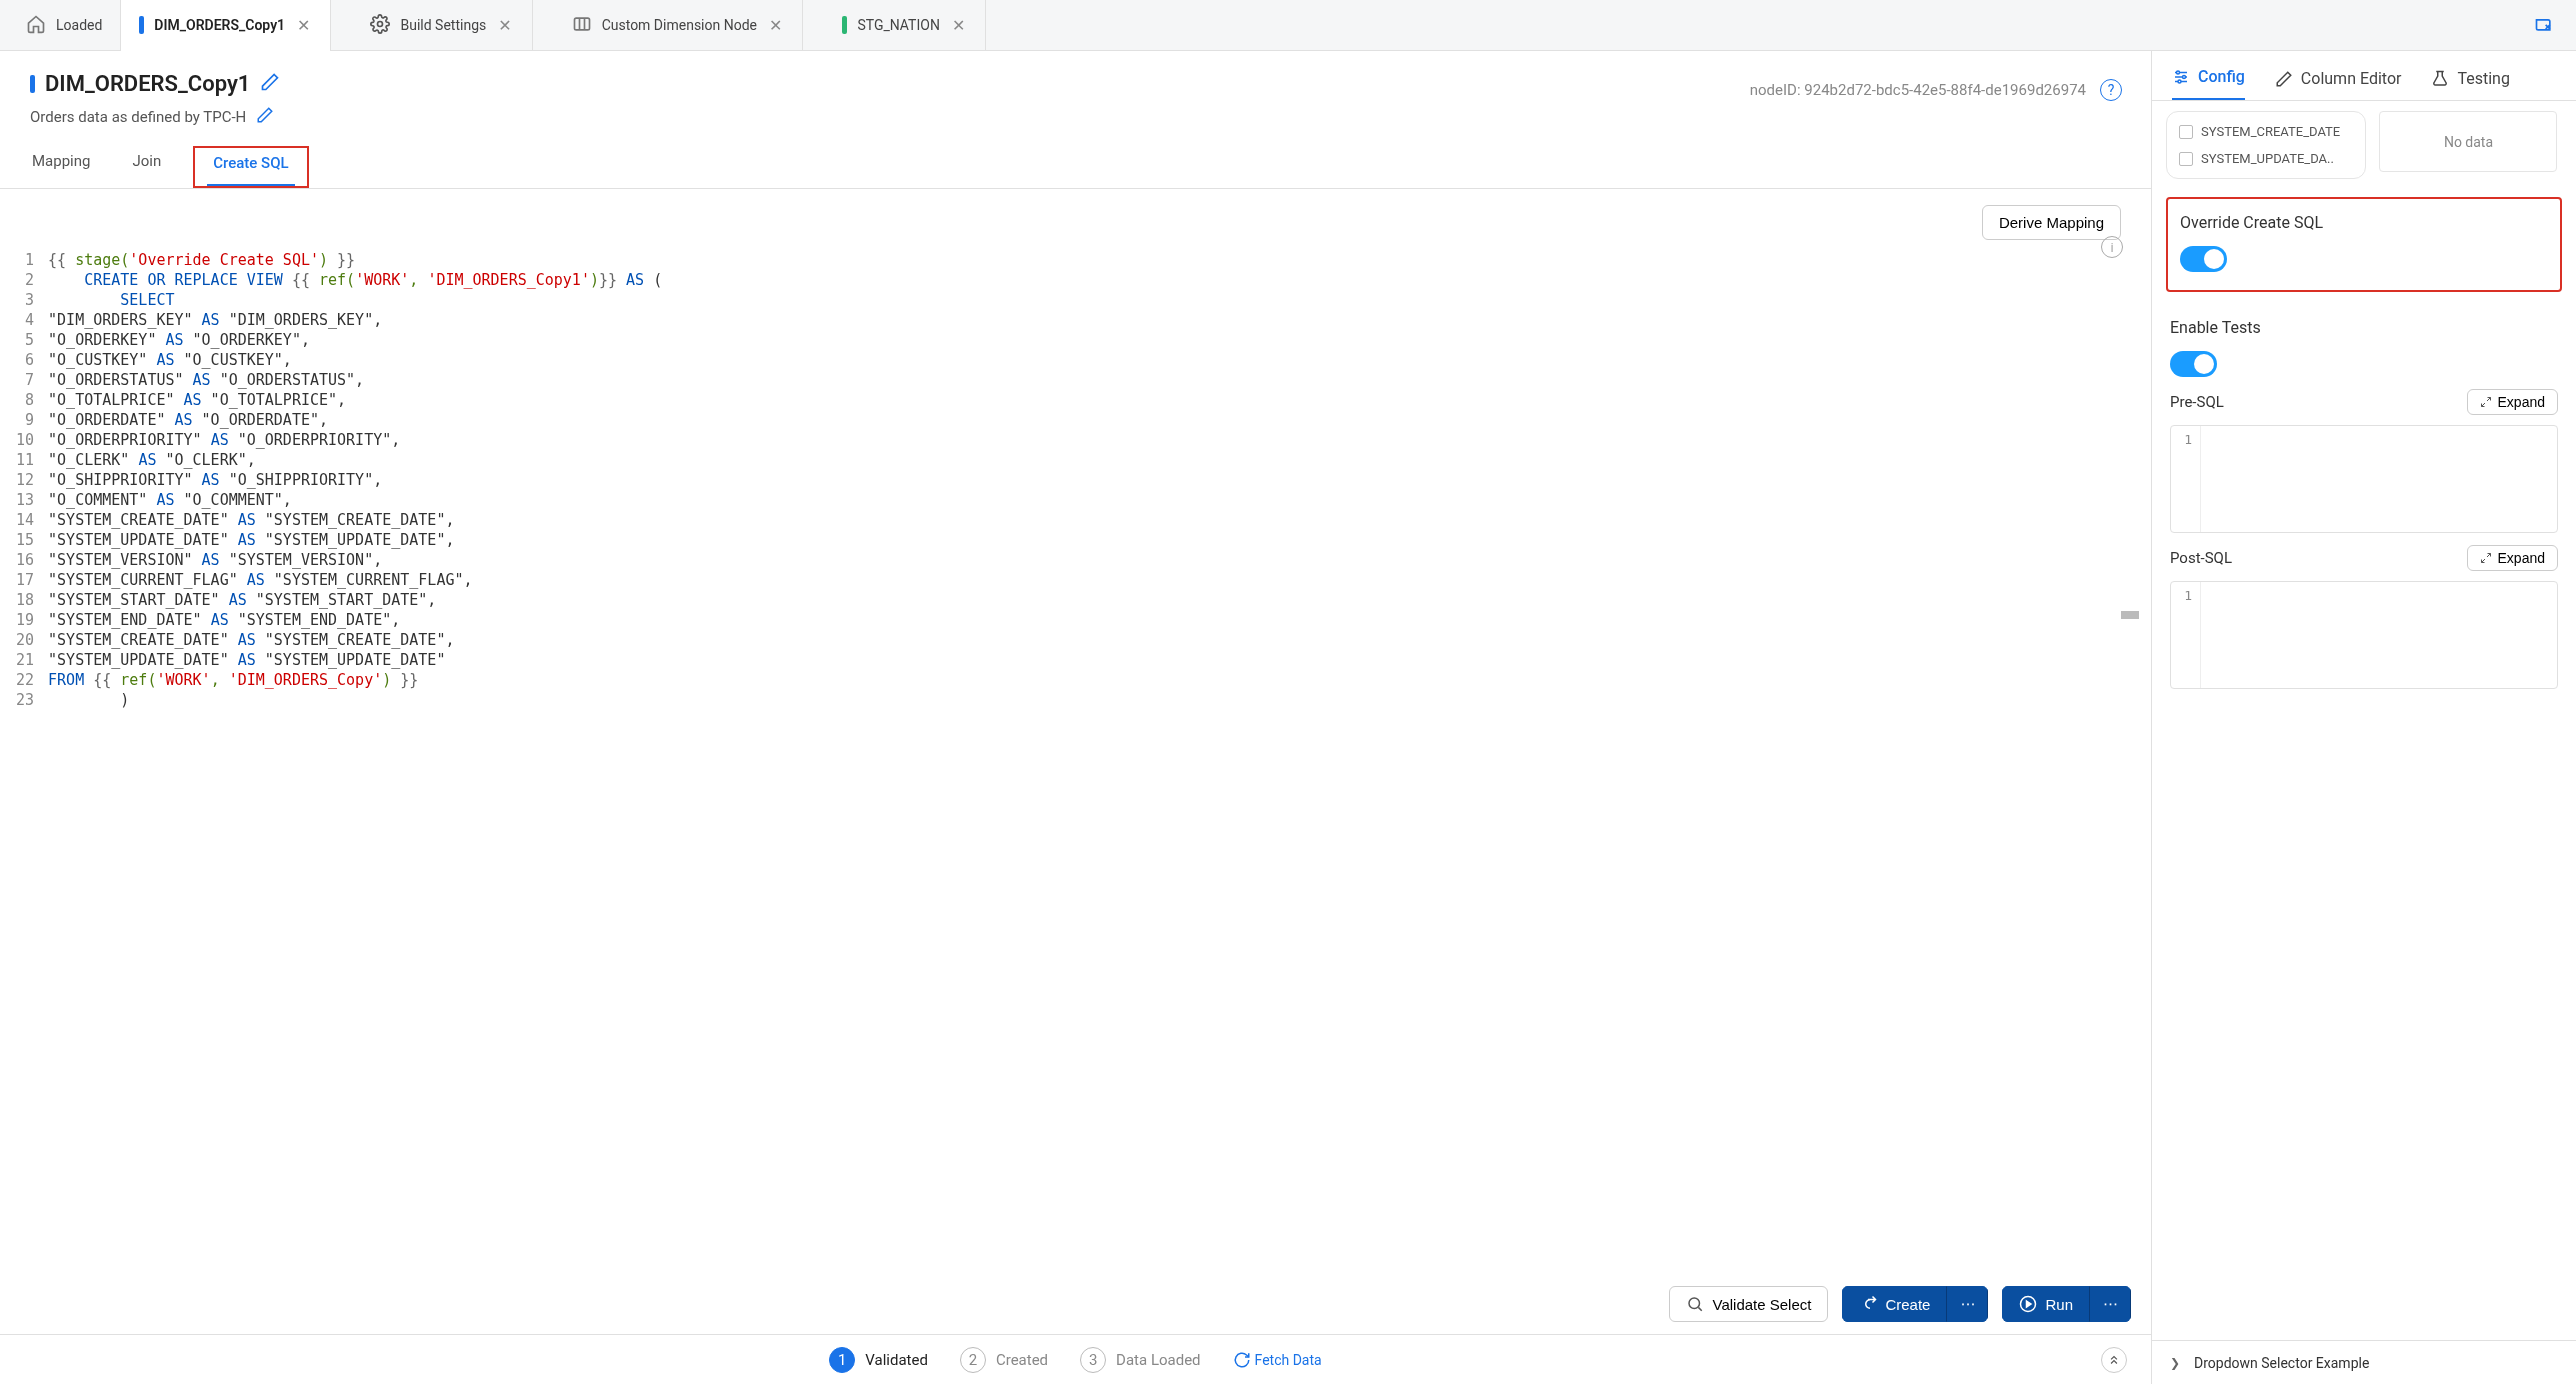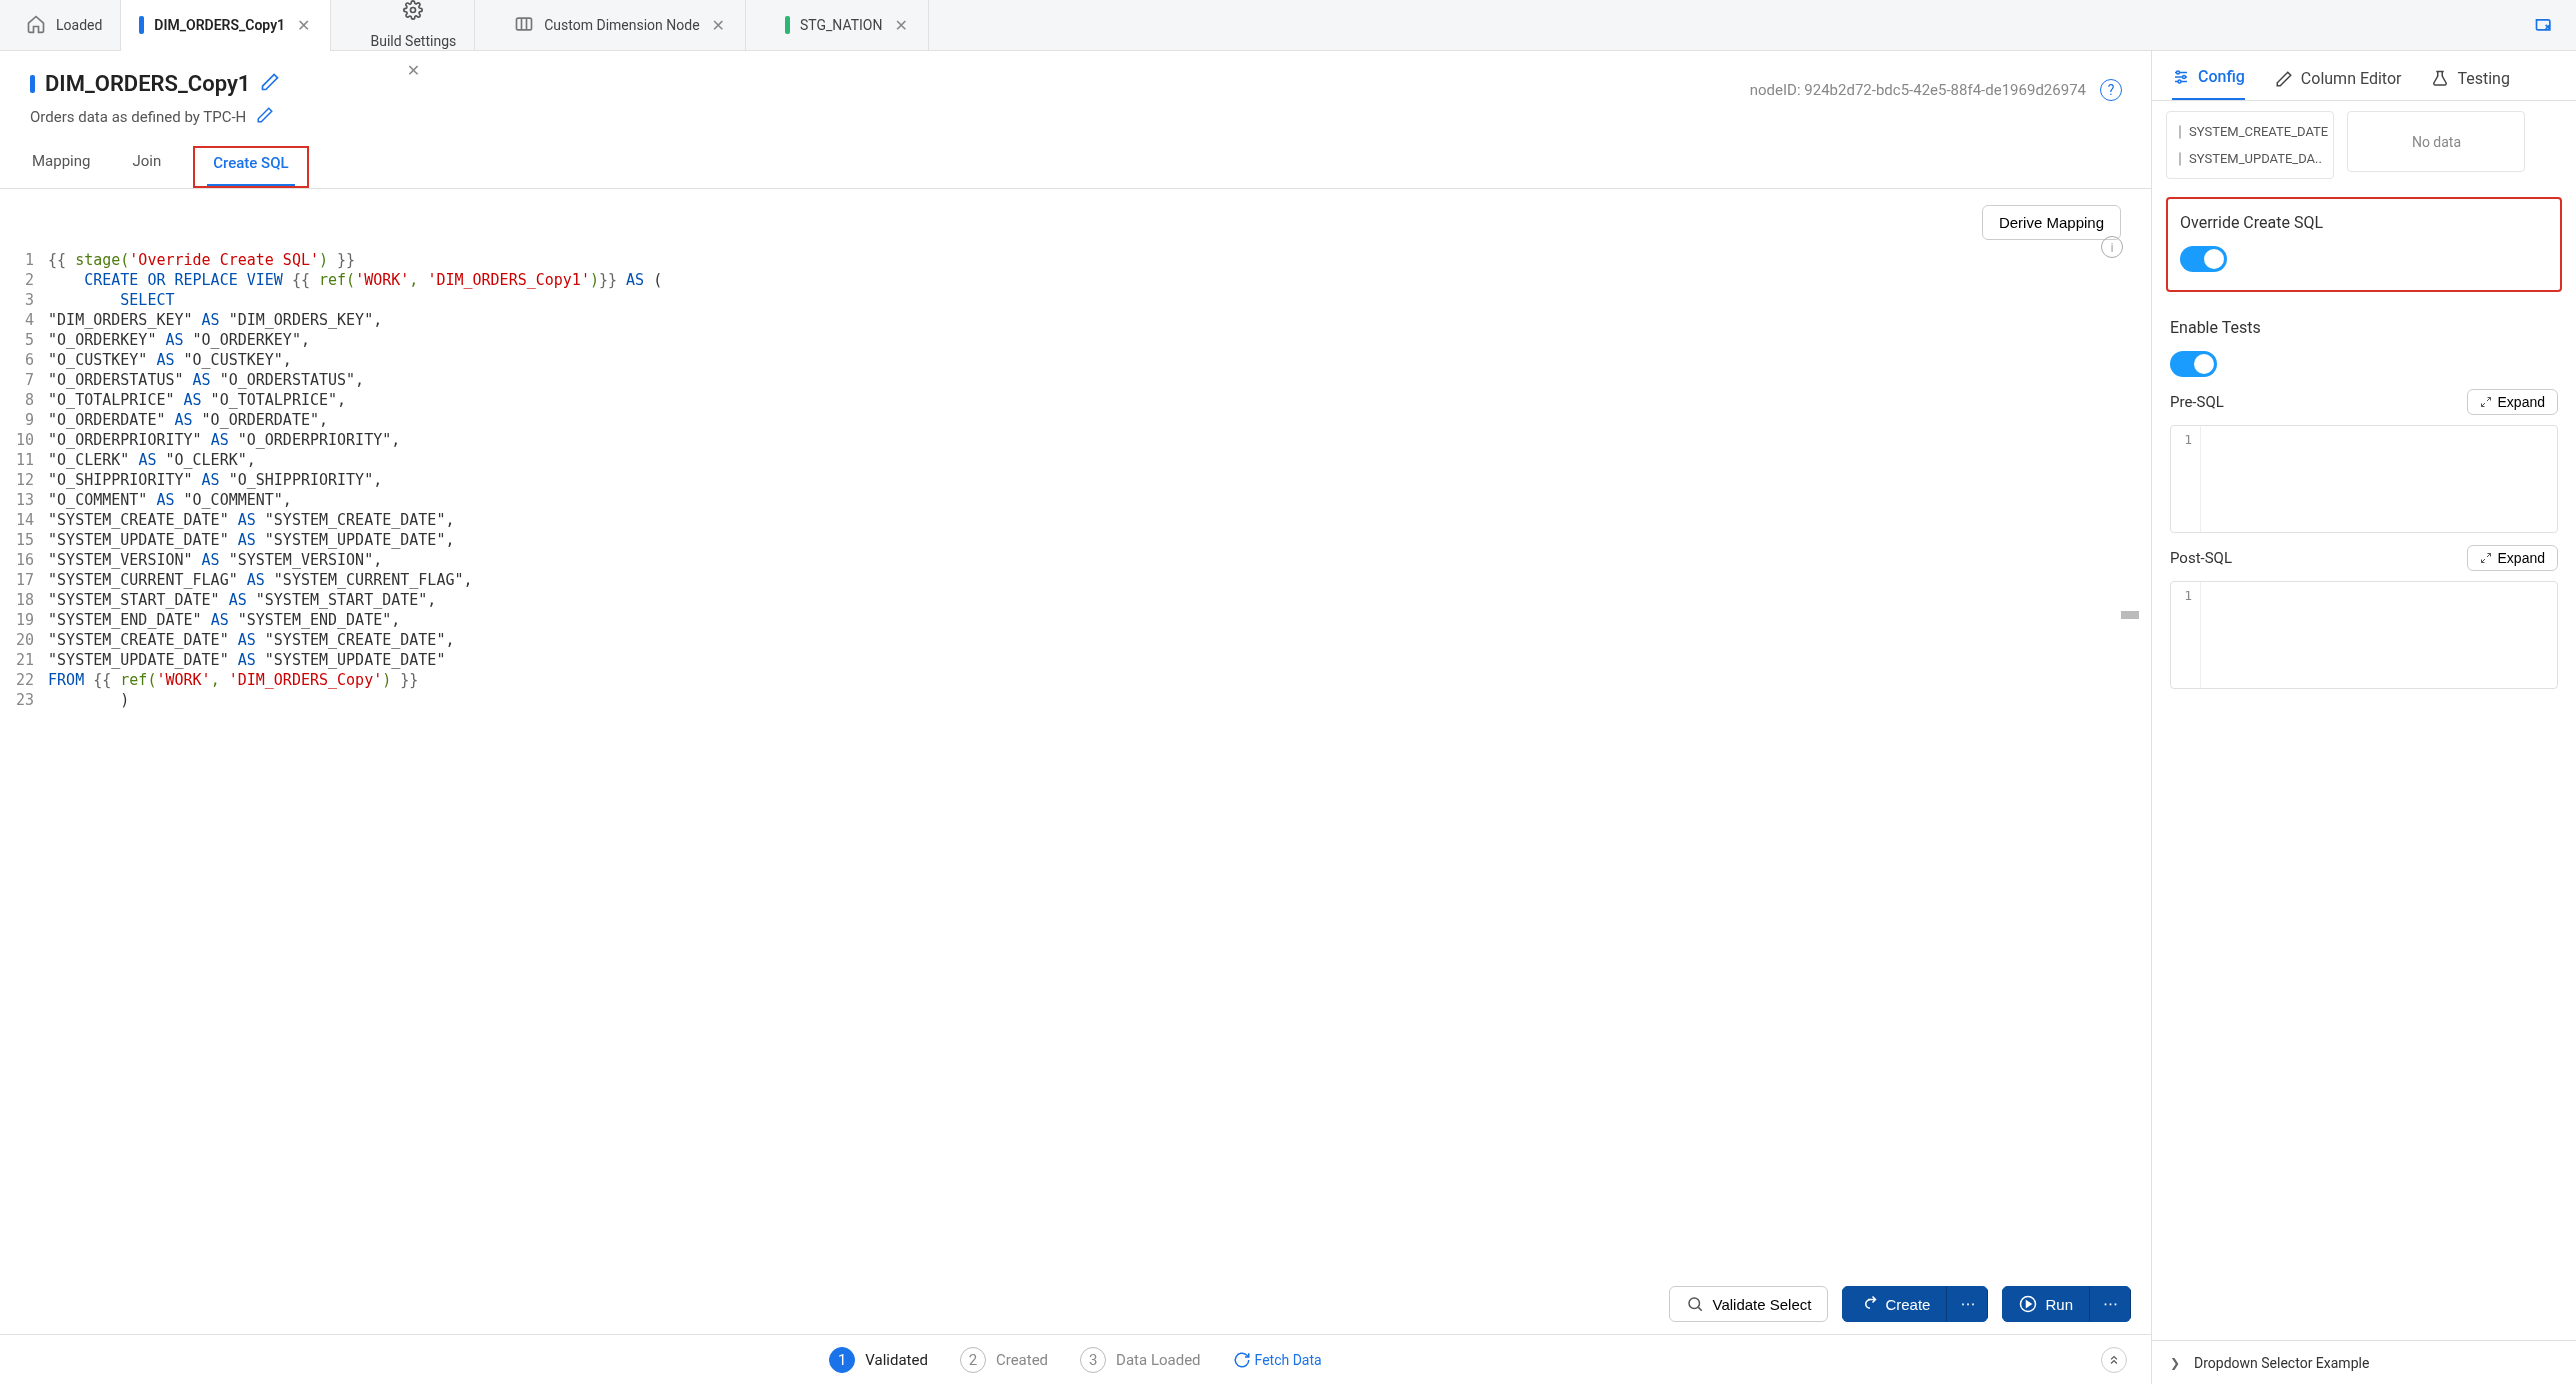--- a/index.html
+++ b/index.html
@@ -68,21 +68,21 @@
   .status-step.active { color:#222; }
   .fetch-link { color:#1a73e8; display:flex; align-items:center; gap:4px; cursor:pointer; }
   .collapse-up { position:absolute; right:24px; width:26px; height:26px; border:1px solid #ccc; border-radius:50%; display:inline-flex; align-items:center; justify-content:center; cursor:pointer; }
 
   
   .right-panel { width: 424px; display:flex; flex-direction:column; }
   .rp-tabs { display:flex; gap:30px; padding: 16px 20px 0 20px; border-bottom:1px solid #e0e0e0; }
   .rp-tab { display:flex; align-items:flex-end; gap:8px; padding-bottom:12px; cursor:pointer; font-size:16px; color:#444; }
   .rp-tab.active { color:#1a73e8; border-bottom:2px solid #1a73e8; font-weight:500; }
   .rp-body { flex:1; overflow:auto; padding: 10px 14px; }
-  .col-list { border:1px solid #e5e5e5; border-radius:4px; padding:6px 0; width: 168px; display:inline-block; vertical-align:top; margin-right:10px; }
+  .col-list { border:1px solid #e5e5e5; border-radius:12px; padding:6px 0; width: 200px; display:inline-block; vertical-align:top; margin-right:10px; }
   .col-item { display:flex; align-items:center; gap:8px; padding:6px 12px; font-size:13px; color:#555; }
   .checkbox { width:14px; height:14px; border:1px solid #bbb; border-radius:2px; display:inline-block; }
   .no-data { display:inline-block; border:1px solid #e5e5e5; border-radius:4px; width:178px; height:61px; text-align:center; line-height:61px; color:#888; vertical-align:top; }
   .section-highlight { border:2px solid #d93025; border-radius:4px; padding:14px 12px 18px 12px; margin-top:18px; margin-bottom:14px; }
   .section-label { font-size:16px; color:#333; margin-bottom:14px; display:block; }
   .toggle { width:47px; height:26px; background:#1a9cff; border-radius:13px; position:relative; cursor:pointer; }
   .toggle .knob { width:20px; height:20px; background:#fff; border-radius:50%; position:absolute; top:3px; right:3px; }
   .rp-section { padding:12px 4px 0 4px; }
   .rp-section .row { display:flex; align-items:center; justify-content:space-between; margin-bottom:10px; }
   .mini-editor { border:1px solid #e0e0e0; border-radius:4px; min-height:108px; display:flex; font-family:monospace; font-size:13px; }
@@ -108,21 +108,21 @@
       </span>
       <span class="label">Loaded</span>
     </div>
 
     <div class="tab active">
       <span class="icon bar-blue"></span>
       <span class="label">DIM_ORDERS_Copy1</span>
       <span class="close">✕</span>
     </div>
 
-    <div class="tab" style="padding-left:39px;flex-direction:column;">
+    <div class="tab" style="padding-left:39px;">
       <span class="icon">
         <svg class="icon20" viewBox="0 0 24 24" fill="none" stroke="#555" stroke-width="2">
             <circle cx="12" cy="12" r="3"></circle>
             <path d="M19.4 15a1.7 1.7 0 0 0 .3 1.8l.1.1a2 2 0 1 1-2.8 2.8l-.1-.1a1.7 1.7 0 0 0-1.8-.3 1.7 1.7 0 0 0-1 1.5V21a2 2 0 1 1-4 0v-.1a1.7 1.7 0 0 0-1-1.5 1.7 1.7 0 0 0-1.8.3l-.1.1a2 2 0 1 1-2.8-2.8l.1-.1a1.7 1.7 0 0 0 .3-1.8 1.7 1.7 0 0 0-1.5-1H3a2 2 0 1 1 0-4h.1a1.7 1.7 0 0 0 1.5-1 1.7 1.7 0 0 0-.3-1.8l-.1-.1a2 2 0 1 1 2.8-2.8l.1.1a1.7 1.7 0 0 0 1.8.3h0a1.7 1.7 0 0 0 1-1.5V3a2 2 0 1 1 4 0v.1a1.7 1.7 0 0 0 1 1.5 1.7 1.7 0 0 0 1.8-.3l.1-.1a2 2 0 1 1 2.8 2.8l-.1.1a1.7 1.7 0 0 0-.3 1.8v0a1.7 1.7 0 0 0 1.5 1H21a2 2 0 1 1 0 4h-.1a1.7 1.7 0 0 0-1.5 1z"></path>
           </svg>
       </span>
       <span class="label">Build Settings</span>
       <span class="close">✕</span>
     </div>
 

